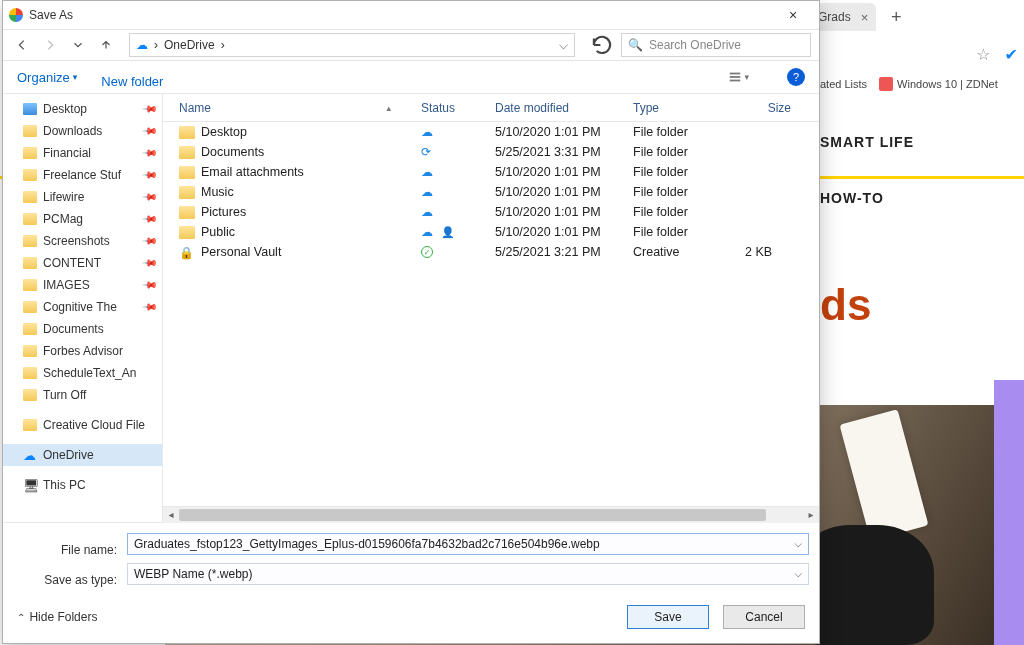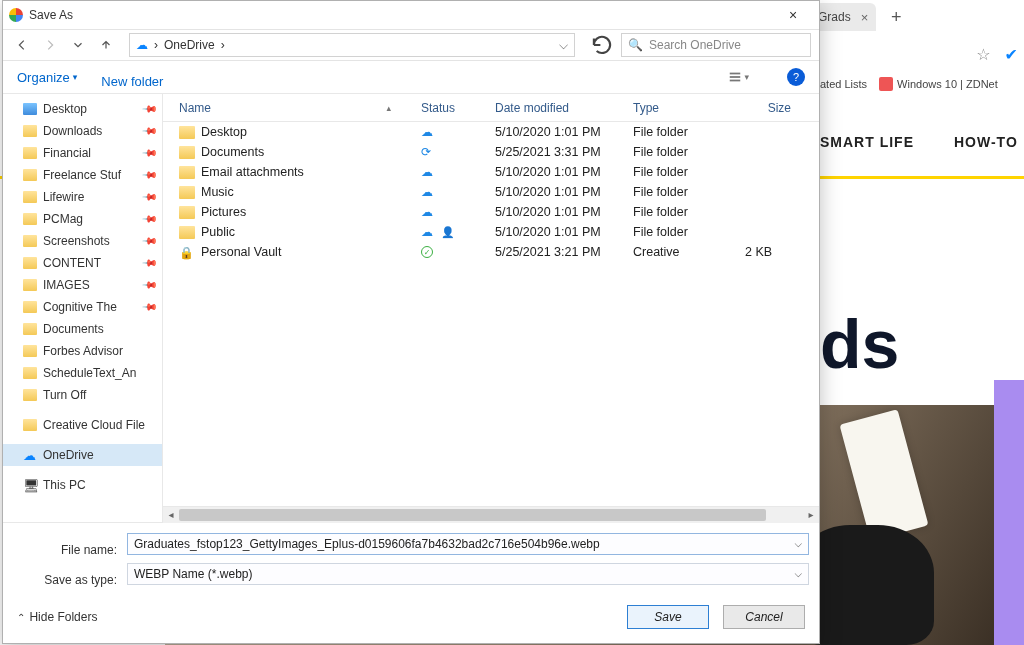--- a/index.html
+++ b/index.html
@@ -10,24 +10,24 @@
   .br-tabs { position: absolute; top: 2px; left: 800px; right: 0; height: 30px; display:flex; align-items:center; gap:8px; }
   .br-tab { height: 28px; border-radius: 6px 6px 0 0; background:#eaeaea; color:#444; font-size:12px; display:flex; align-items:center; padding:0 8px; }
   .br-tab .x { margin-left:10px; color:#666; font-size:13px; cursor:default; }
   .br-addtab { width:24px; height:24px; display:flex; align-items:center; justify-content:center; color:#555; font-size:18px; }
   .br-toolbar-right { position:absolute; top:40px; left:820px; right:6px; height:28px; display:flex; align-items:center; justify-content:flex-end; gap:14px; }
   .br-star { color:#888; font-size:16px; }
   .br-ext { color:#0a84ff; font-size:16px; }
   .br-bookmarks { position:absolute; top:72px; left:820px; right:6px; height:24px; display:flex; align-items:center; gap:12px; font-size:11px; color:#444; }
   .bm-item { display:flex; align-items:center; gap:4px; white-space:nowrap; }
   .bm-item .ic { width:14px; height:14px; background:#e55; border-radius:2px; display:inline-block; }
-  .site-nav { position:absolute; top:134px; left:820px; right:0; height:30px; display:flex; gap:40px; font-size:14px; font-weight:700; color:#222; }
+  .site-nav { position:absolute; top:134px; left:820px; right:0; height:30px; display:flex; gap:40px; font-size:14px; font-weight:700; color:#222;flex-direction:column; }
   .site-nav span { letter-spacing:1px; }
   .yellow-line { position:absolute; top:176px; left:0; right:0; height:3px; background:#ffd400; }
-  .site-head { position:absolute; top:280px; left:820px; font-size:68px; font-weight:700; color:#0f172a;margin-top:25px; }
+  .site-head { position:absolute; top:280px; left:820px; font-size:44px; font-weight:700; color:#c2410c; }
   .hero-img { position:absolute; top:405px; left:165px; right:30px; bottom:0; background:linear-gradient(120deg,#c7b9a5 0%, #a39079 50%, #3b3025 100%); overflow:hidden; }
   .hero-img .diploma { position:absolute; top:10px; right:80px; width:60px; height:120px; background:#f8f6ef; transform:rotate(-15deg); border-radius:4px; box-shadow:0 0 8px rgba(0,0,0,.2); }
   .hero-img .cap { position:absolute; bottom:0; right:60px; width:140px; height:120px; background:#1a1a1a; border-radius:40% 40% 20% 20%; }
   .purple-strip { position:absolute; right:0; top:380px; width:30px; bottom:0; background:#a98cf0; }
 
   
   .dialog { position:absolute; top:0; left:2px; width:818px; height:644px; background:#fff; border:1px solid #b0b0b0; box-shadow:0 6px 20px rgba(0,0,0,.25); display:flex; flex-direction:column; }
   .titlebar { height:28px; display:flex; align-items:center; padding:0 6px; font-size:12px; color:#333; }
   .titlebar .ticon { width:14px; height:14px; border-radius:50%; display:inline-block; margin-right:6px; background:conic-gradient(#ea4335 0 90deg,#4285f4 0 180deg,#34a853 0 270deg,#fbbc05 0); }
   .titlebar .spacer { flex:1; }
@@ -92,21 +92,21 @@
   .bottom { border-top:1px solid #e8e8e8; padding:8px 10px 8px 6px; display:grid; grid-template-columns:112px 1fr; row-gap:4px; column-gap:6px; align-items:center; font-size:12px; color:#333; }
   .bottom label { text-align:right; padding-right:4px;margin-top:12px; }
   .bottom .combo { border:1px solid #cfd6e0; height:22px; display:flex; align-items:center; padding:0 6px; font-size:12px; color:#222; background:#fdfdff; }
   .bottom .combo.fname { border-color:#92b6e0; }
   .bottom .combo .dd { margin-left:auto; color:#666; font-size:10px; }
 
   .footer { display:flex; align-items:center; padding:10px 14px 14px 14px; gap:14px; }
   .footer .hide { font-size:12px; color:#333; display:flex; align-items:center; gap:4px; }
   .footer .hide .caret { font-size:10px; }
   .footer .fsp { flex:1; }
-  .btn { width:82px; height:24px; border:1px solid #adadad; background:#e9e9e9; font-size:12px; color:#222; display:flex; align-items:center; justify-content:center;font-style:italic; }
+  .btn { width:82px; height:24px; border:1px solid #adadad; background:#e9e9e9; font-size:12px; color:#222; display:flex; align-items:center; justify-content:center; }
   .btn.default { border-color:#2d7fd3; background:#eaf3fc; }
 </style>
 </head>
 <body>
 
 <div class="browser">
   <div class="br-tabs">
     <div class="br-tab">
       <span>e Grads</span>
       <span class="x">×</span>

